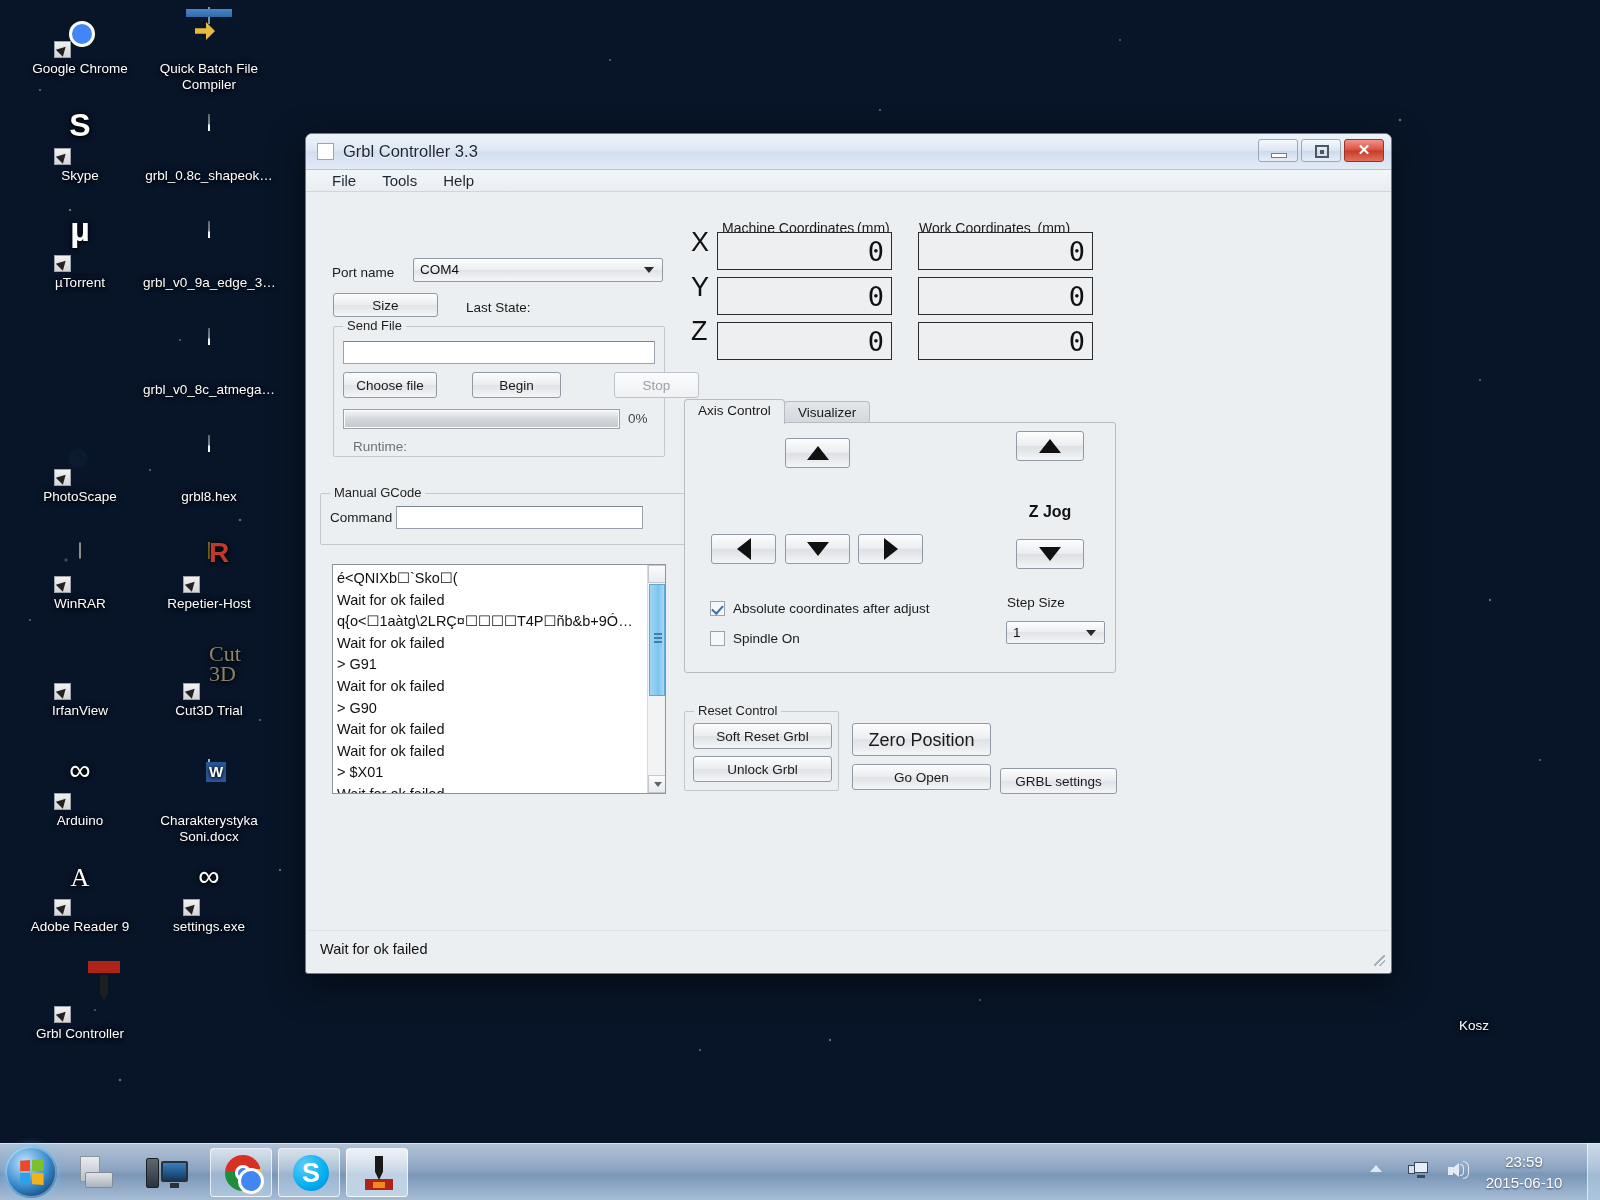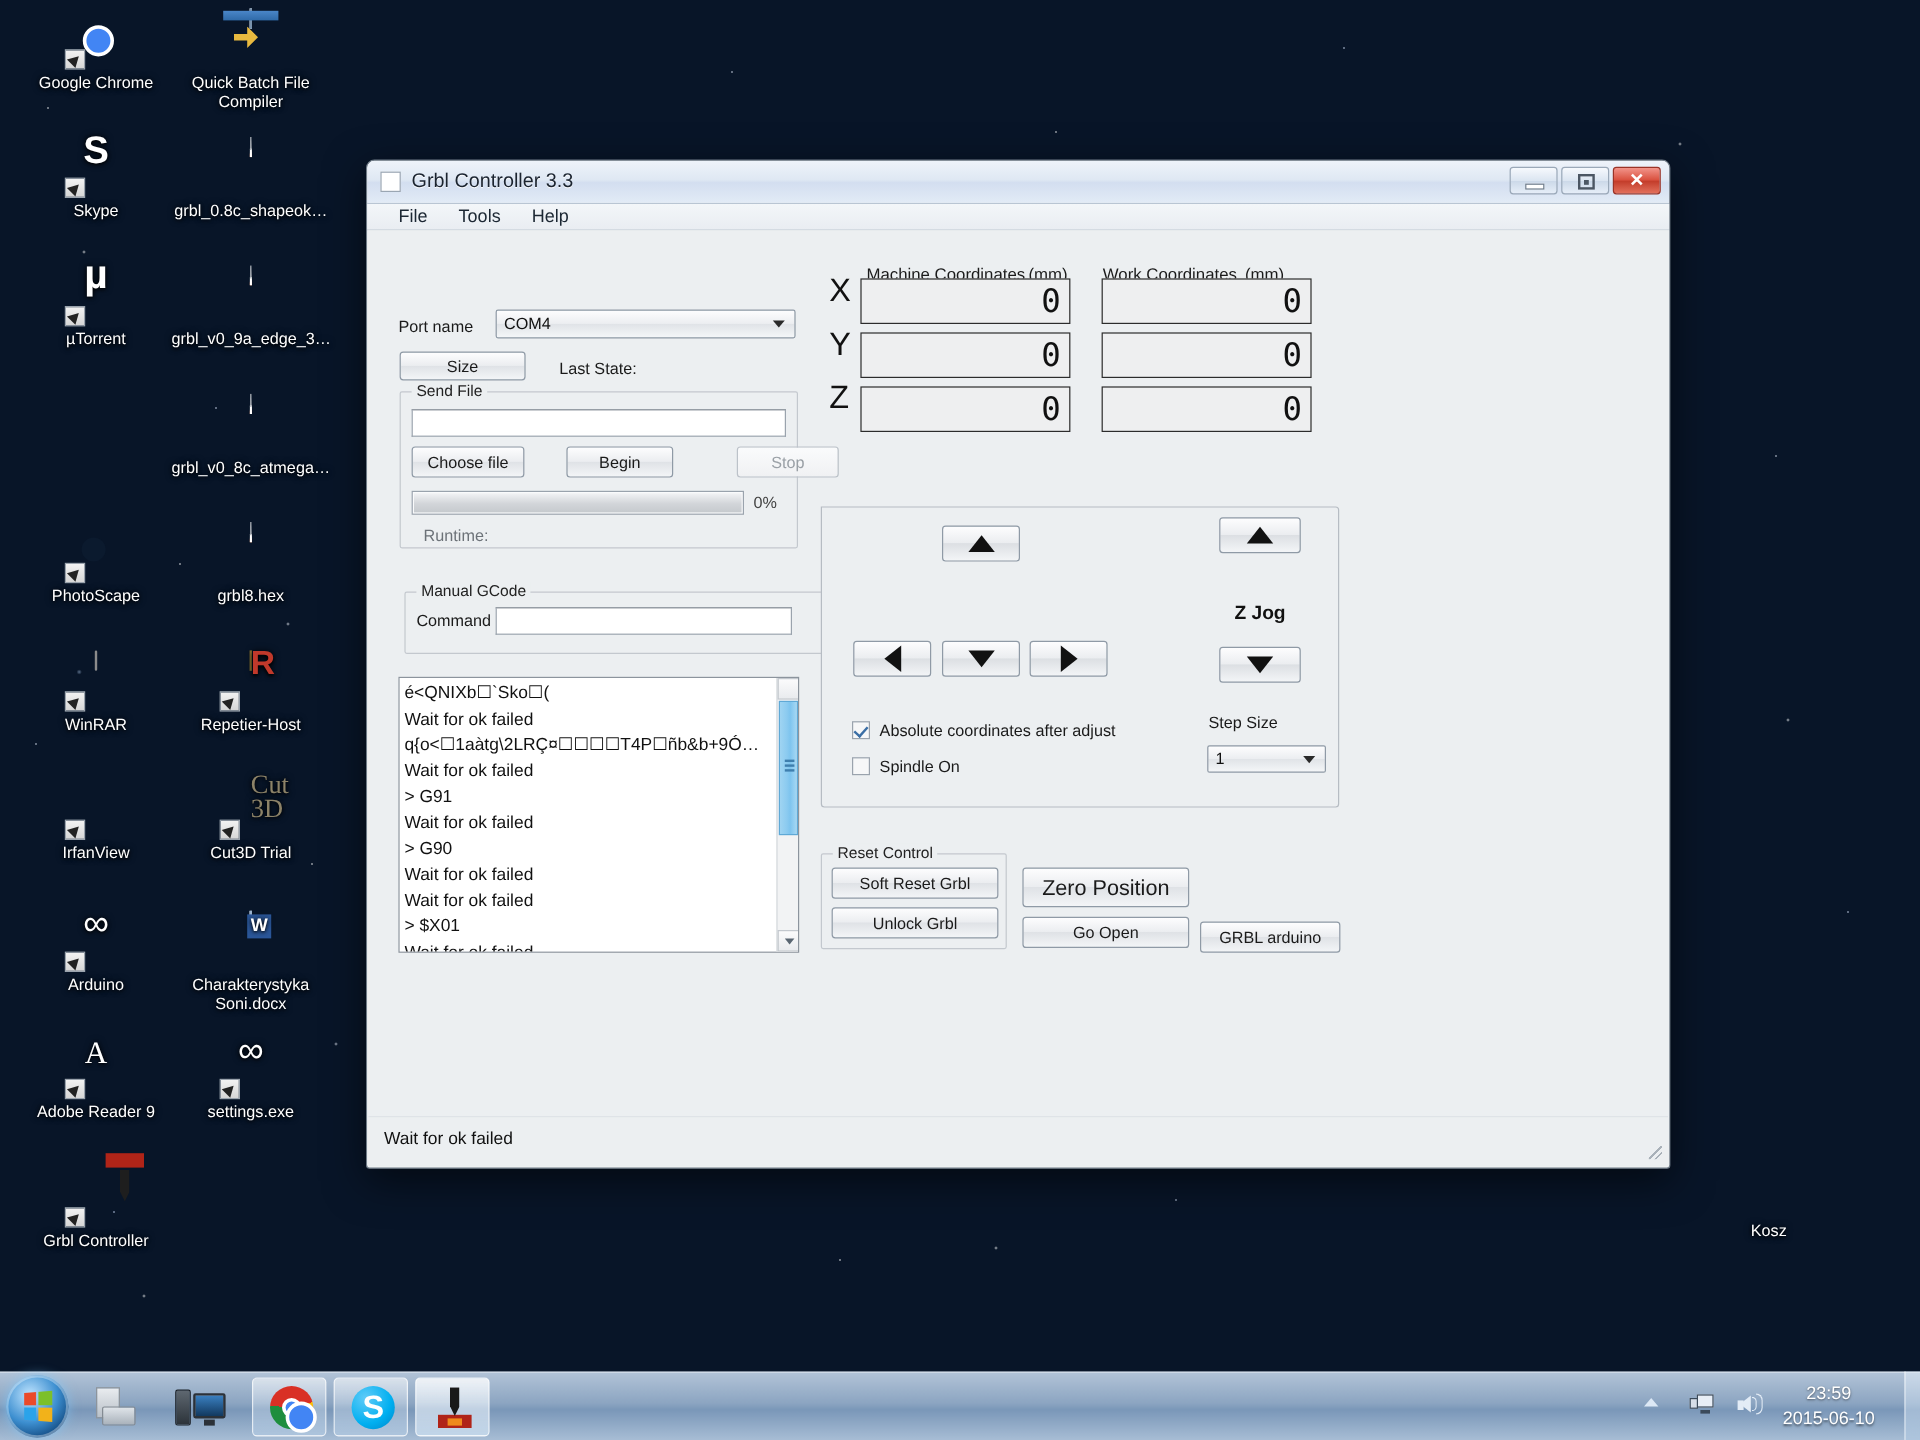--- a/index.html
+++ b/index.html
@@ -384,21 +384,21 @@
       <div class="winbtn" style="position:absolute;left:9px;top:45px;width:94px;height:26px;line-height:26px;">Choose file</div>
       <div class="winbtn" style="position:absolute;left:138px;top:45px;width:89px;height:26px;line-height:26px;">Begin</div>
       <div class="winbtn disabled" style="position:absolute;left:235px;top:45px;width:85px;height:26px;line-height:26px;">Stop</div>
       <div class="progress" style="left:9px;top:82px;width:277px;height:20px;">
           <span class="bar"></span>
         </div>
       <span class="lab" style="position:absolute;left:294px;top:84px;color:#444;">0%</span>
       <span class="lab" style="position:absolute;left:19px;top:112px;color:#6c7278;">Runtime:</span>
     </div>
 
-    <div class="group" style="left:31px;top:301px;width:368px;height:52px;">
+    <div class="group" style="left:14px;top:301px;width:368px;height:52px;">
       <span class="gtitle">Manual GCode</span>
       <span class="lab" style="position:absolute;left:9px;top:16px;">Command</span>
       <input class="textfield" style="position: absolute; left: 75px; top: 12px; width: 247px; height: 23px;" value="">
     </div>
 
     <span class="coord-head" style="left:416px;top:28px;">Machine Coordinates (mm)</span>
     <span class="coord-head" style="left:613px;top:28px;">Work Coordinates  (mm)</span>
 
     <span class="axis-letter" style="left:385px;top:35px;">X</span>
     <span class="axis-letter" style="left:385px;top:80px;">Y</span>
@@ -417,20 +417,24 @@
     <div class="coord-box" style="left:612px;top:40px;width:175px;">
         <span class="seg">0</span>
       </div>
     <div class="coord-box" style="left:612px;top:85px;width:175px;">
         <span class="seg">0</span>
       </div>
     <div class="coord-box" style="left:612px;top:130px;width:175px;">
         <span class="seg">0</span>
       </div>
 
+    <div style="position:absolute;left:378px;top:207px;width:432px;height:24px;">
+      <div class="tab active" style="left:0;">Axis Control</div>
+      <div class="tab inactive" style="left:100px;">Visualizer</div>
+    </div>
 
     <div style="position:absolute;left:378px;top:230px;width:432px;height:251px;background:#eceff1;border:1px solid #b6bcc3;border-radius:0 3px 3px 3px;">
 
       <div class="arrowbtn a-up" style="left:100px;top:15px;width:65px;height:30px;">
           <i></i>
         </div>
       <div class="arrowbtn a-left" style="left:26px;top:111px;width:65px;height:30px;">
           <i></i>
         </div>
       <div class="arrowbtn a-down" style="left:100px;top:111px;width:65px;height:30px;">
@@ -462,21 +466,21 @@
     </div>
 
     <div class="group" style="left:378px;top:519px;width:155px;height:80px;">
       <span class="gtitle">Reset Control</span>
       <div class="winbtn" style="position:absolute;left:8px;top:11px;width:139px;height:26px;line-height:26px;">Soft Reset Grbl</div>
       <div class="winbtn" style="position:absolute;left:8px;top:44px;width:139px;height:26px;line-height:26px;">Unlock Grbl</div>
     </div>
 
     <div class="winbtn" style="position:absolute;left:546px;top:531px;width:139px;height:33px;line-height:33px;font-size:18px;">Zero Position</div>
     <div class="winbtn" style="position:absolute;left:546px;top:572px;width:139px;height:26px;line-height:26px;">Go Open</div>
-    <div class="winbtn" style="position:absolute;left:694px;top:576px;width:117px;height:26px;line-height:26px;">GRBL arduino</div>
+    <div class="winbtn" style="position:absolute;left:694px;top:576px;width:117px;height:26px;line-height:26px;">GRBL settings</div>
 
     <div id="console" style="left:26px;top:372px;">
       <div class="lines">
           <div>é&lt;QNIXb☐`Sko☐(</div>
           <div>Wait for ok failed</div>
           <div>q{o&lt;☐1aàtg\2LRÇ¤☐☐☐☐T4P☐ñb&amp;b+9ÓÔIS&lt;…</div>
           <div>Wait for ok failed</div>
           <div>&gt; G91</div>
           <div>Wait for ok failed</div>
           <div>&gt; G90</div>

